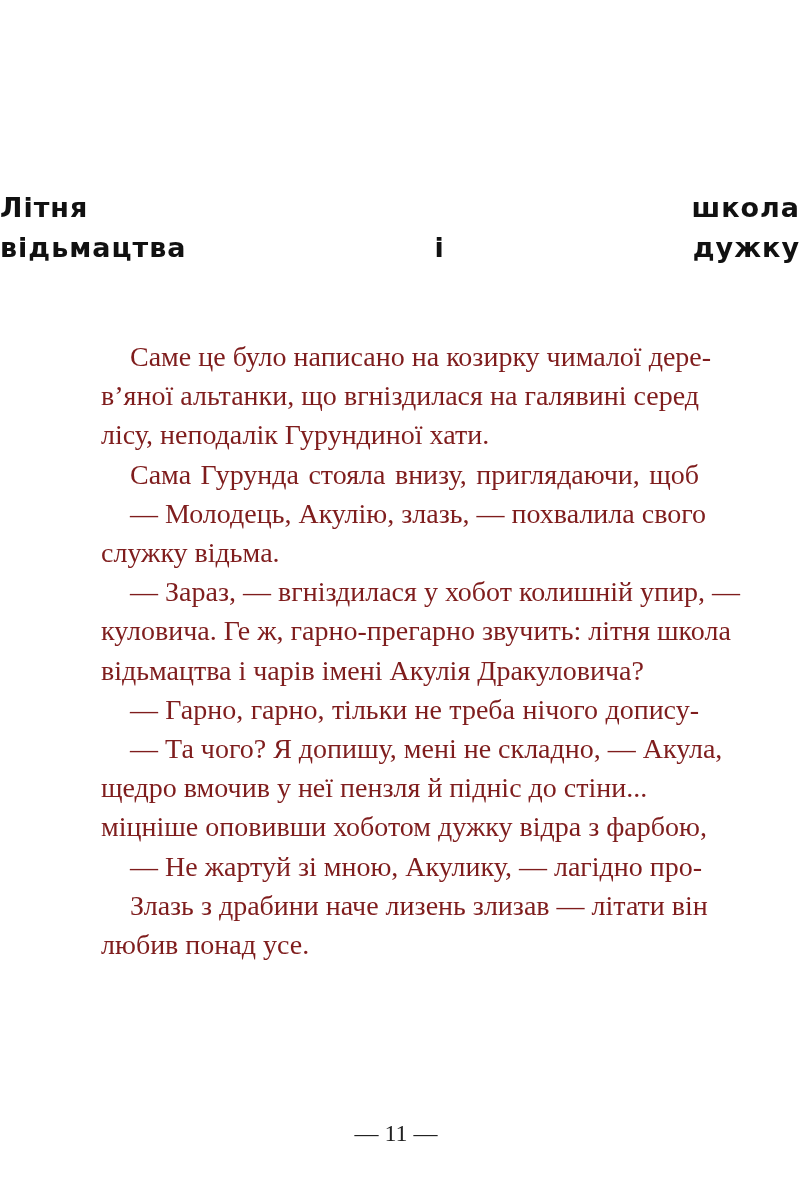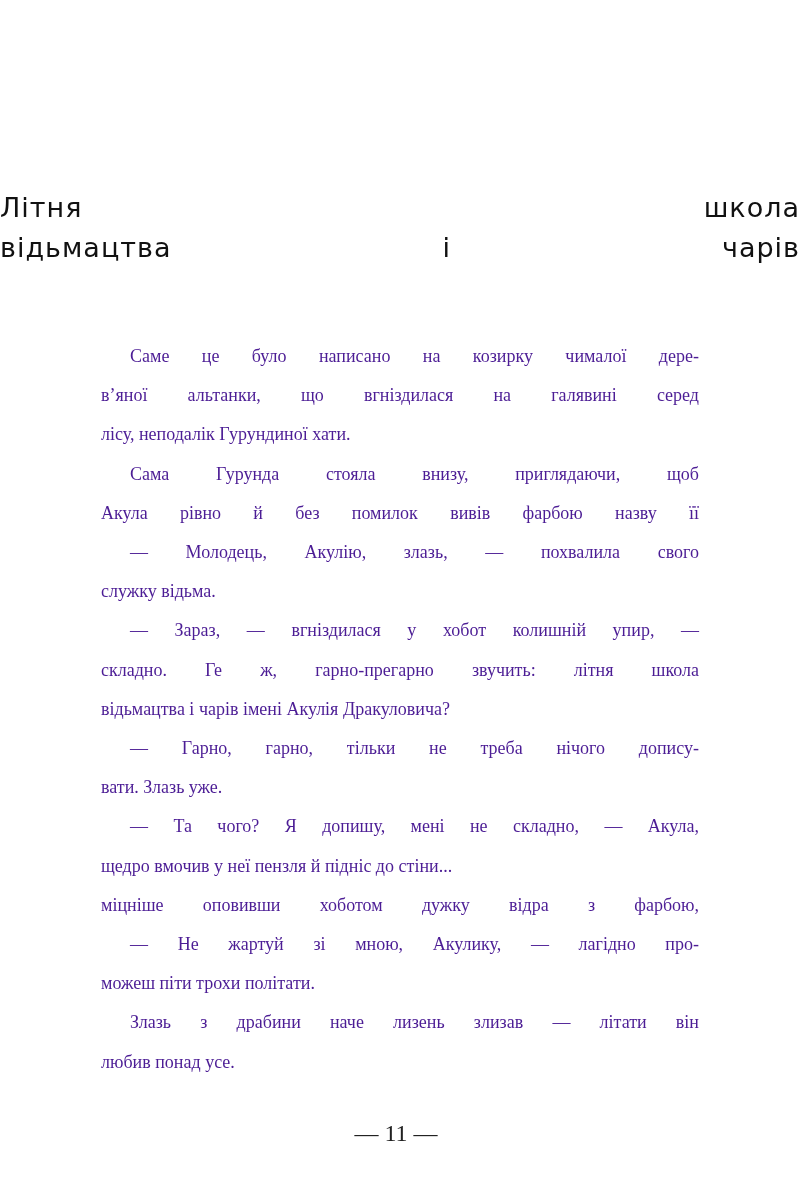--- a/index.html
+++ b/index.html
@@ -14,36 +14,36 @@
       overflow: hidden;
       color: #1a1a1a;
     }
     .title {
       position: absolute;
       left: 0;
       top: 170px;
       width: 800px;
       text-align: center;
       font-family: "DejaVu Sans", sans-serif;
-      font-weight: normal;
+      font-weight: bold;
       font-size: 27px;
       line-height: 40px;
       letter-spacing: 1px;
       color: #111;
     }
     .title .line { display: block; }
     .body-text {
       position: absolute;
       left: 101px;
       top: 337px;
       width: 598px;
       font-family: "Liberation Serif", serif;
-      font-size: 18px;
+      font-size: 28px;
       line-height: 39.2px;
-      color: #4c1d95;
+      color: #7f1d1d;
     }
     .line {
       display: block;
       white-space: nowrap;
       text-align: justify;
       text-align-last: justify;
     }
     .line.last {
       text-align-last: left;
     }
@@ -59,54 +59,51 @@
       font-family: "Liberation Serif", serif;
       font-size: 24px;
       color: #222;
     }
   </style>
 </head>
 <body>
 
 <h1 class="title">
   <span class="line">Літня школа</span>
-  <span class="line">відьмацтва і чарів</span>
+  <span class="line">відьмацтва і дужку</span>
 </h1>
 
 <div class="body-text">
   <div>
     <span class="line indent">Саме це було написано на козирку чималої дере-</span>
     <span class="line">в’яної альтанки, що вгніздилася на галявині серед</span>
     <span class="line last">лісу, неподалік Гурундиної хати.</span>
   </div>
   <div>
     <span class="line indent">Сама Гурунда стояла внизу, приглядаючи, щоб</span>
-    <span class="line">Акула рівно й без помилок вивів фарбою назву її</span>
   </div>
   <div>
     <span class="line indent">— Молодець, Акулію, злазь, — похвалила свого</span>
     <span class="line last">служку відьма.</span>
   </div>
   <div>
     <span class="line indent">— Зараз, — вгніздилася у хобот колишній упир, —</span>
-    <span class="line">складно. Ге ж, гарно-прегарно звучить: літня школа</span>
+    <span class="line">куловича. Ге ж, гарно-прегарно звучить: літня школа</span>
     <span class="line last">відьмацтва і чарів імені Акулія Дракуловича?</span>
   </div>
   <div>
     <span class="line indent">— Гарно, гарно, тільки не треба нічого допису-</span>
-    <span class="line last">вати. Злазь уже.</span>
   </div>
   <div>
     <span class="line indent">— Та чого? Я допишу, мені не складно, — Акула,</span>
     <span class="line last">щедро вмочив у неї пензля й підніс до стіни...</span>
     <span class="line">міцніше оповивши хоботом дужку відра з фарбою,</span>
   </div>
   <div>
     <span class="line indent">— Не жартуй зі мною, Акулику, — лагідно про-</span>
-    <span class="line last">можеш піти трохи політати.</span>
   </div>
   <div>
     <span class="line indent">Злазь з драбини наче лизень злизав — літати він</span>
     <span class="line last">любив понад усе.</span>
   </div>
 </div>
 
 <div class="page-number">— 11 —</div>
 
 </body></html>

